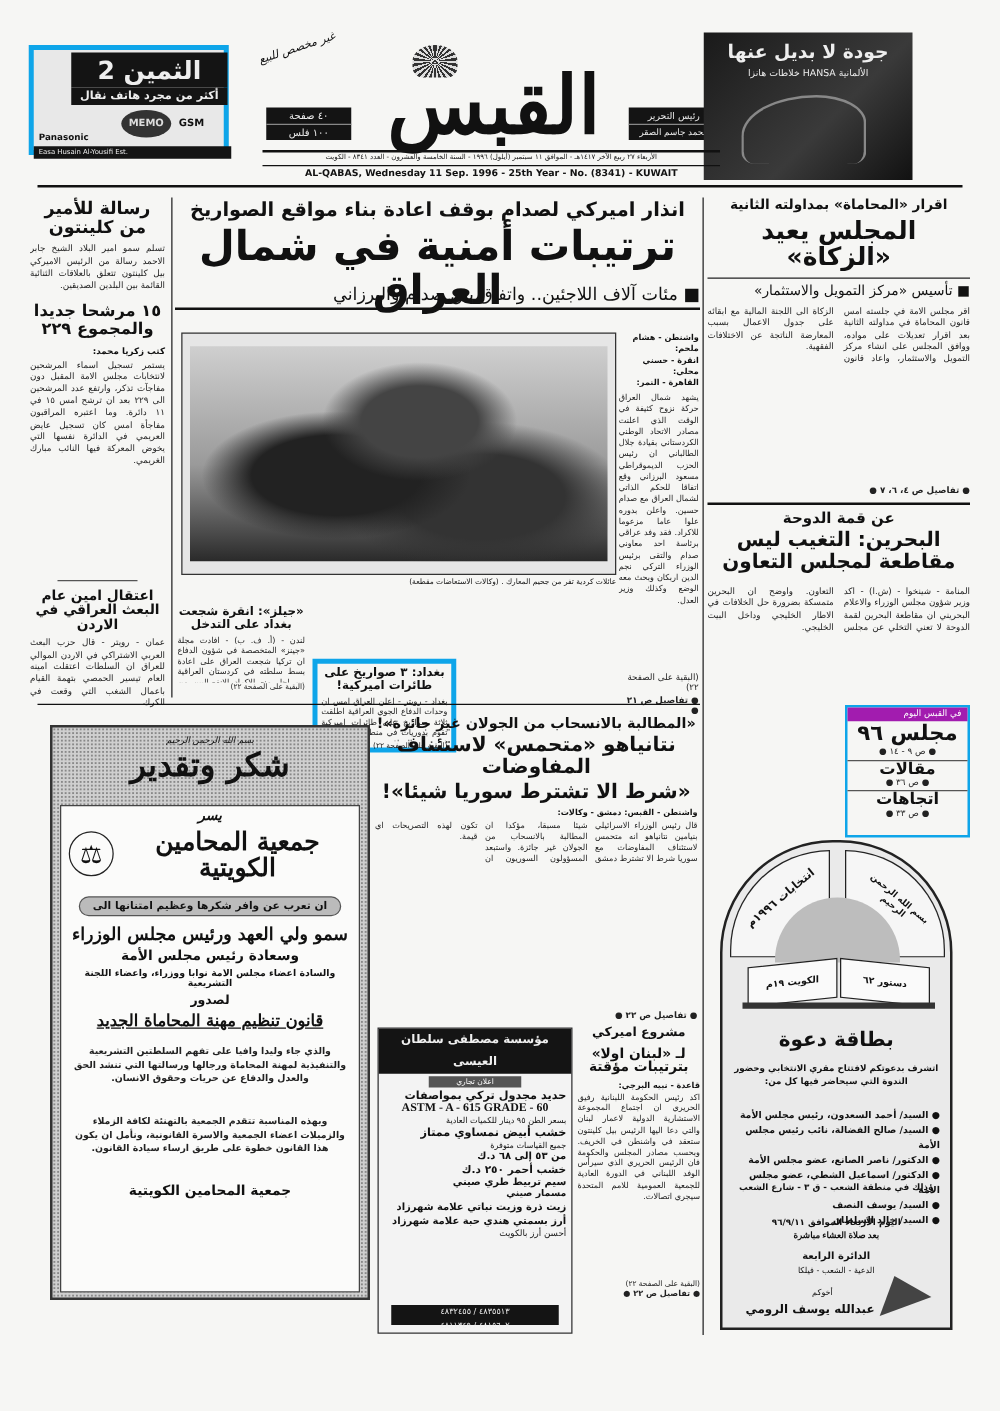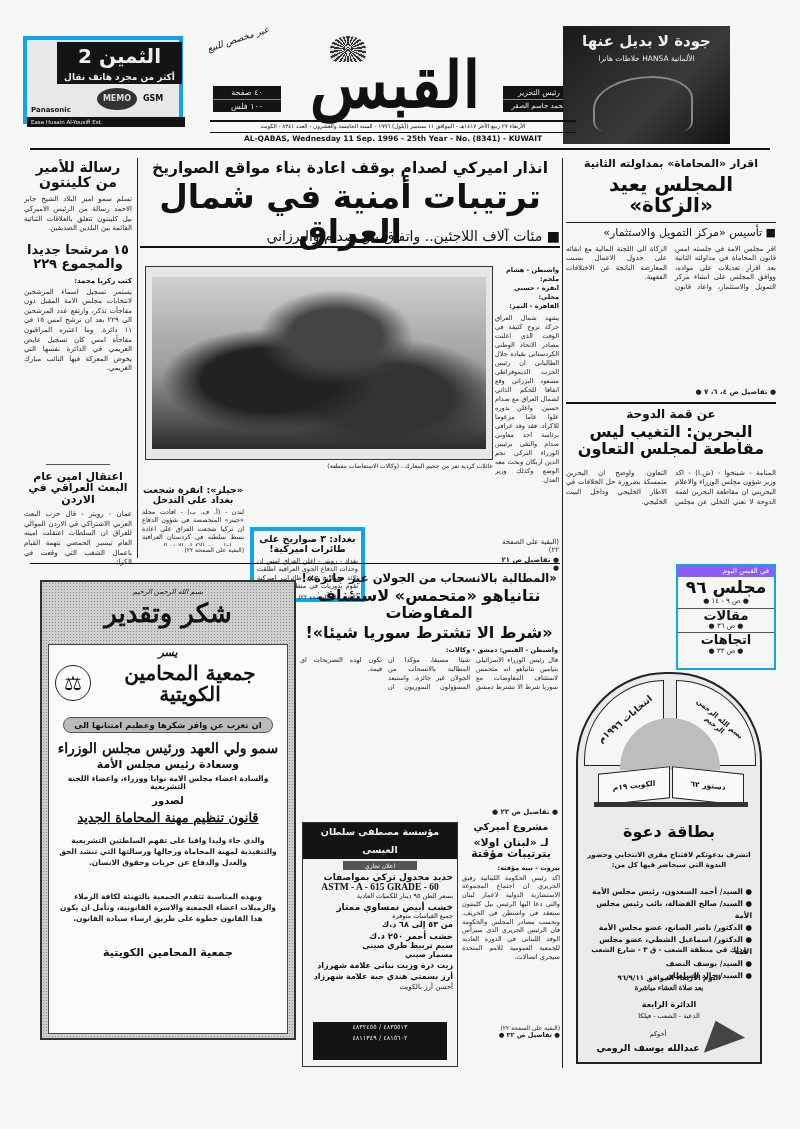--- a/index.html
+++ b/index.html
@@ -4,21 +4,21 @@
 <style>
   * { box-sizing: border-box; margin: 0; padding: 0; }
   html, body { width: 800px; height: 1129px; background: #f4f4f2; overflow: hidden; }
   body { font-family: "DejaVu Sans", sans-serif; color: #111; position: relative; }
   .page { position: absolute; left: 0; top: 0; width: 800px; height: 1129px; background: #f6f6f4; }
   .abs { position: absolute; }
   .rtl { direction: rtl; text-align: right; }
   .center { text-align: center; }
   .bold { font-weight: bold; }
   .black-box { background: #141414; color: #eee; }
-  .grey-box { background: #8b5cf6; color: #fff; padding-left: 40px; }
+  .grey-box { background: #a21caf; color: #fff; padding-left: 40px; }
   .rule-h { position: absolute; height: 2px; background: #111; }
   .rule-v { position: absolute; width: 1px; background: #222; }
   .bodytext { font-size: 7px; line-height: 9.6px; color: #222; direction: rtl; text-align: justify; overflow: hidden; }
   .hl { font-weight: bold; direction: rtl; text-align: center; color: #111; line-height: 1.05; }
   .ref { font-size: 7px; direction: rtl; color: #222; }
   .photo { background:
       radial-gradient(ellipse at 55% 35%, #444 0 18%, transparent 30%),
       radial-gradient(ellipse at 35% 60%, #222 0 22%, transparent 35%),
       radial-gradient(ellipse at 70% 70%, #333 0 20%, transparent 35%),
       linear-gradient(#cfcfcf, #9a9a9a 55%, #2a2a2a); }
@@ -174,30 +174,30 @@
       <div class="rtl bold" style="font-size:9px;margin-top:2px;">خشب أبيض نمساوي ممتاز</div>
       <div class="rtl" style="font-size:6.5px;">جميع القياسات متوفرة</div>
       <div class="rtl bold" style="font-size:8px;">من ٥٣ إلى ٦٨ د.ك</div>
       <div class="rtl bold" style="font-size:8.5px;margin-top:2px;">خشب أحمر ٢٥٠ د.ك</div>
       <div class="rtl bold" style="font-size:8px;">سيم تربيط طري صيني</div>
       <div class="rtl bold" style="font-size:7.5px;">مسمار صيني</div>
       <div class="rtl bold" style="font-size:8px;margin-top:2px;">زيت ذرة وزيت نباتي علامة شهرزاد</div>
       <div class="rtl bold" style="font-size:8px;margin-top:2px;">أرز بسمتي هندي حبة علامة شهرزاد</div>
       <div class="rtl" style="font-size:7px;margin-top:2px;">أحسن أرز بالكويت</div>
     </div>
-    <div class="abs black-box" style="left:10px;bottom:6px;width:134px;height:38px;font-size:6.5px;line-height:11px;text-align:center;">
+    <div class="abs black-box" style="left:10px;bottom:6px;width:134px;height:16px;font-size:6.5px;line-height:11px;text-align:center;">
       <div>٤٨٣٥٥١٣ / ٤٨٣٢٤٥٥</div>
       <div>٤٨١٥٦٠٢ / ٤٨١١٣٤٩</div>
     </div>
   </div>
 
   <div class="abs" style="left:462px;top:822px;width:98px;height:245px;">
     <div class="hl" style="font-size:10px;">مشروع اميركي</div>
     <div class="hl" style="font-size:11px;margin-top:4px;">لـ «لبنان اولا» بترتيبات مؤقتة</div>
-    <div class="rtl bold" style="font-size:6.5px;margin-top:4px;">بيروت - نبيه مؤقتة:</div>
+    <div class="rtl bold" style="font-size:6.5px;margin-top:4px;">قاعدة - نبيه البرجي:</div>
     <div class="bodytext" style="margin-top:2px;height:150px;font-size:6.5px;line-height:8.8px;">اكد رئيس الحكومة اللبنانية رفيق الحريري ان اجتماع المجموعة الاستشارية الدولية لاعمار لبنان والتي دعا اليها الرئيس بيل كلينتون ستعقد في واشنطن في الخريف. وبحسب مصادر المجلس والحكومة فان الرئيس الحريري الذي سيرأس الوفد اللبناني في الدورة العادية للجمعية العمومية للامم المتحدة سيجري اتصالات.</div>
     <div class="ref" style="font-size:6px;">(البقية على الصفحة ٢٢)</div>
     <div class="ref bold" style="font-size:6.5px;">● تفاصيل ص ٢٢ ●</div>
   </div>
 
   <div class="abs" style="left:576px;top:672px;width:186px;height:392px;border:2px solid #222;border-radius:90px 90px 0 0;background:#eaeaea;overflow:hidden;">
     <div class="abs" style="left:6px;top:6px;width:80px;height:86px;border:1.5px solid #222;border-radius:80px 0 0 0;background:#f6f6f6;"></div>
     <div class="abs" style="left:98px;top:6px;width:80px;height:86px;border:1.5px solid #222;border-radius:0 80px 0 0;background:#f6f6f6;"></div>
     <div class="abs center bold" style="left:12px;top:40px;width:70px;font-size:9px;transform:rotate(-40deg);">انتخابات ١٩٩٦م</div>
     <div class="abs center bold" style="left:104px;top:40px;width:70px;font-size:7px;transform:rotate(40deg);">بسم الله الرحمن الرحيم</div>

